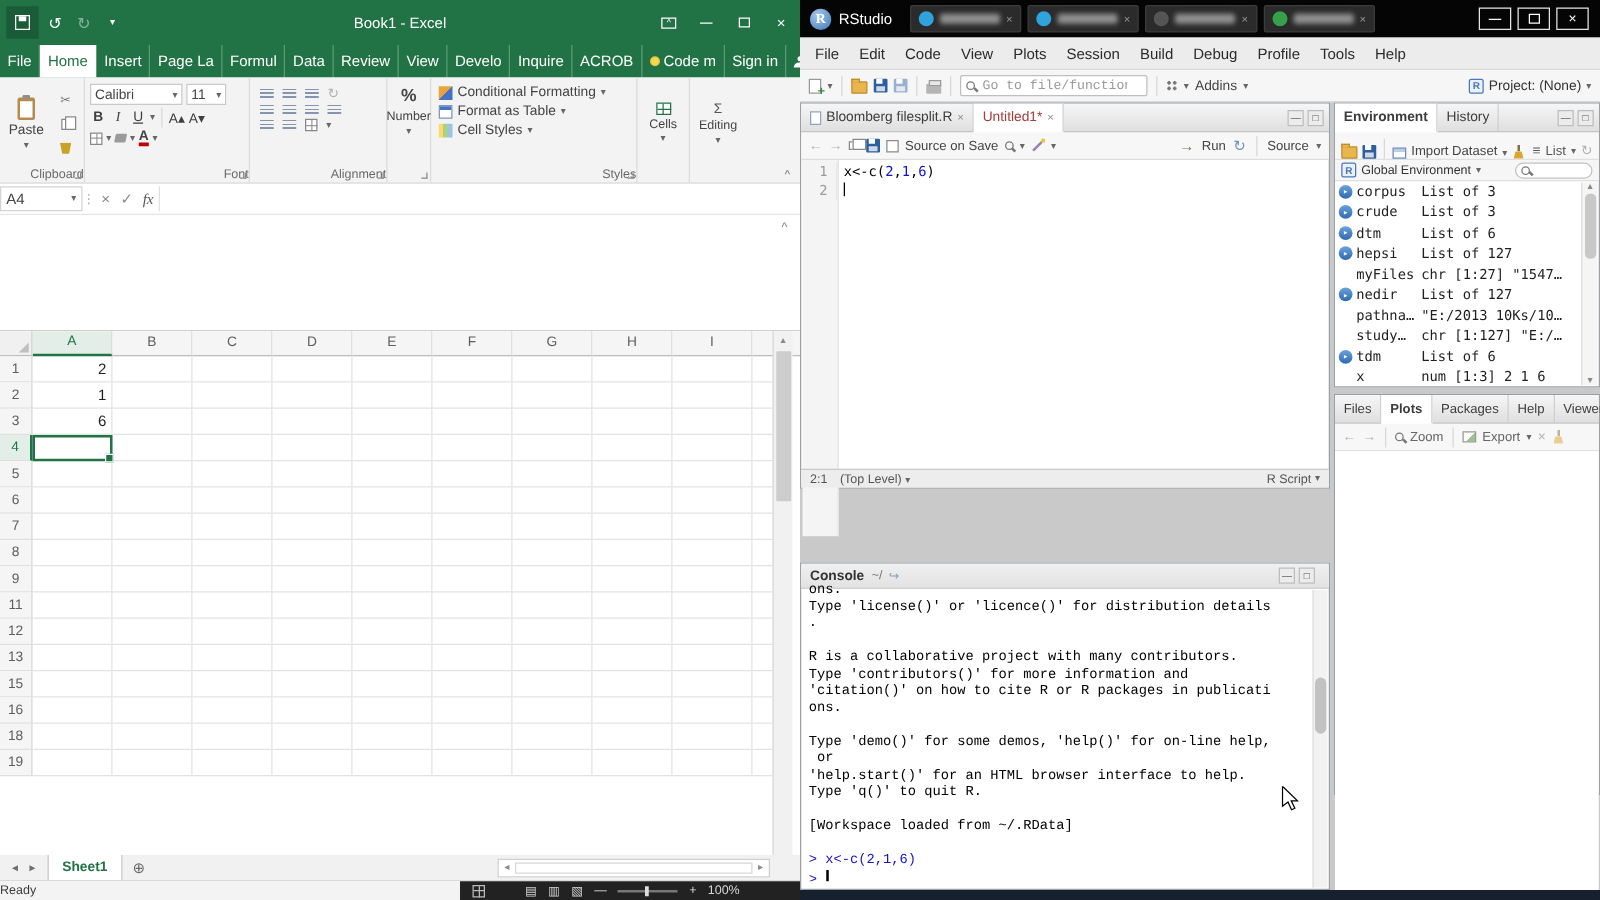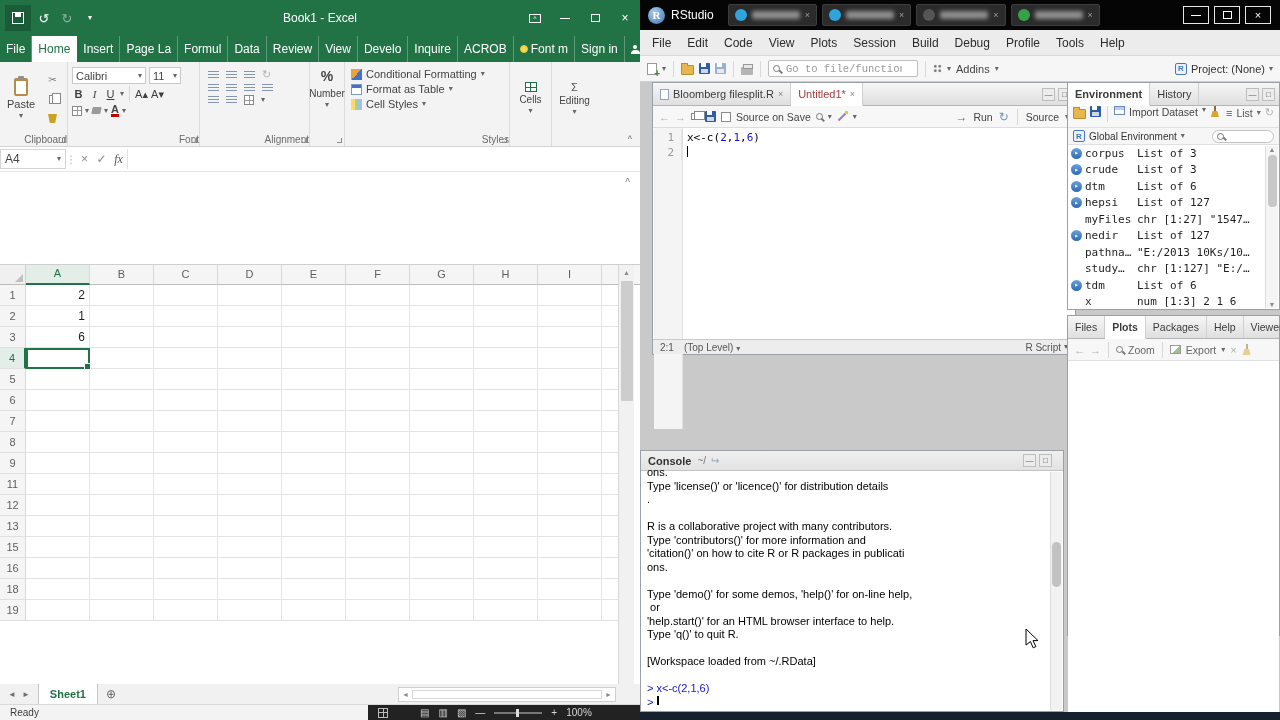--- a/index.html
+++ b/index.html
@@ -94,21 +94,21 @@
   .vthumb{width:12px;height:120px;background:#cdcdcd;border-radius:1px;margin-top:2px}
 
   .xl-sheetbar{position:absolute;left:0;top:684px;width:640px;height:21px;background:#f1f1f1;border-bottom:1px solid #d9d9d9;display:flex;align-items:stretch;font-size:11px}
   .snav{display:flex;align-items:center;gap:6px;color:#6f6f6f;font-size:8px;padding:0 8px}
   .sheettab{display:flex;align-items:center;padding:0 11px;background:#fff;border-left:1px solid #c4c4c4;border-right:1px solid #c4c4c4;color:#217346;font-weight:bold}
   .addsheet{display:flex;align-items:center;margin-left:8px;color:#6a6a6a;font-size:12px}
   .xl-hscroll{position:absolute;left:398px;top:3px;width:218px;height:15px;background:#fff;border:1px solid #cfcfcf;display:flex;align-items:center;justify-content:space-between;padding:0 3px;color:#8a8a8a;font-size:7px}
   .hthumb{flex:1;height:9px;margin:0 3px;background:#fff;border:1px solid #d8d8d8}
 
   .xl-statusbar{position:absolute;left:0;top:705px;width:640px;height:15px;background:#f3f3f3;font-size:10px;color:#3c3c3c;display:flex;align-items:center}
-  .ready{padding-left:10px}
+  .ready{}
   .status-dark{position:absolute;left:368px;top:0;right:0;bottom:0;background:#222;display:flex;align-items:center;gap:9px;padding:0 10px;color:#d6d6d6;font-size:10px}
   .viewico{font-size:10px;color:#cfcfcf}
   .zslider{width:48px;height:2px;background:#777;position:relative}
   .zslider::after{content:"";position:absolute;left:45%;top:-3px;width:3px;height:8px;background:#ddd}
   .status-gridico{width:10px;height:10px;border:1px solid #bbb;background:linear-gradient(#bbb,#bbb) center/10px 1px no-repeat,linear-gradient(#bbb,#bbb) center/1px 10px no-repeat,transparent}
 
   
   .rstudio{position:absolute;left:640px;top:0;width:640px;height:720px;background:#c9c9c9;overflow:hidden}
   .rs-top{position:absolute;left:0;top:0;width:640px;height:30px;background:#050505;display:flex;align-items:center;color:#fff}
   .rball{width:17px;height:17px;border-radius:50%;background:radial-gradient(circle at 35% 30%,#a6c9ea,#3e77b4);color:#fff;font-size:11px;font-weight:bold;display:flex;align-items:center;justify-content:center;margin:0 6px 0 8px;font-family:"Liberation Serif",serif}
@@ -138,21 +138,21 @@
   .gotobox{display:flex;align-items:center;gap:4px;width:150px;height:17px;border:1px solid #bfbfbf;border-radius:2px;background:#fff;padding:0 4px}
   .gotobox input{border:none;outline:none;width:120px;font-size:10.5px;color:#444;font-family:Liberation Mono, monospace;background:transparent}
   .gotobox input::placeholder{color:#999}
   .mag{width:7px;height:7px;border:1.5px solid #777;border-radius:50%;position:relative;display:inline-block;flex:none}
   .mag::after{content:"";position:absolute;width:4px;height:1.5px;background:#777;transform:rotate(45deg);right:-3.5px;bottom:-1px}
   .dots4{width:9px;height:9px;background:radial-gradient(circle,#777 1.2px,transparent 1.4px) 0 0/4.5px 4.5px}
   .rcube{width:12px;height:12px;border:1px solid #4878b8;color:#4878b8;font-size:8px;display:flex;align-items:center;justify-content:center;border-radius:2px;background:#eaf1fa;font-weight:bold}
   .rs-project{margin-left:auto;display:flex;align-items:center;gap:4px;color:#333}
 
   .rs-pane{position:absolute;background:#fff;border:1px solid #9aa0a6}
-  .rs-source{left:12px;top:82px;width:424px;height:273px}
+  .rs-source{left:0;top:82px;width:424px;height:309px}
   .rs-console{left:0;top:450px;width:424px;height:262px}
   .rs-env{left:427px;top:82px;width:213px;height:228px}
   .rs-files{left:427px;top:315px;width:213px;height:321px}
   .rs-bottom{position:absolute;left:0;top:712px;width:640px;height:8px;background:#16202e}
 
   .pane-tabs{height:23px;background:linear-gradient(#f6f6f6,#dfdfdf);border-bottom:1px solid #b5b5b5;display:flex;align-items:stretch;font-size:11px;color:#3c3c3c}
   .ptab{display:flex;align-items:center;gap:4px;padding:0 7px;border-right:1px solid #cfcfcf;white-space:nowrap}
   .ptab.active{background:#fff;font-weight:bold;margin-bottom:-1px;border-bottom:1px solid #fff}
   .rs-source .ptab.active{font-weight:normal}
   .modified{color:#a33c3c}
@@ -180,28 +180,28 @@
   .ctext{padding-left:5px;white-space:pre}
   .tok-p{color:#000}.tok-n{color:#1414c8}
   .icaret{display:inline-block;width:1px;height:11px;background:#000;vertical-align:-1px}
   .src-status{height:15px;background:#ededed;border-top:1px solid #c9c9c9;display:flex;align-items:center;font-size:10px;color:#555;padding:0 7px;gap:10px;position:absolute;bottom:0;left:0;right:0}
   .src-status .right{margin-left:auto;display:flex;align-items:center;gap:3px}
 
   .console-hd{height:20px;background:linear-gradient(#f0f0f0,#e2e2e2);border-bottom:1px solid #c3c3c3;display:flex;align-items:center;padding:0 7px;font-size:11px}
   .console-title{font-weight:bold;color:#333}
   .console-path{color:#777;font-size:10px;margin-left:6px}
   .console-arrow{color:#8aa0b8;font-size:10px;margin-left:5px}
-  .console-body{height:241px;overflow:hidden;padding:2px 6px;margin-top:-7px;font-family:Liberation Sans, sans-serif;font-size:11px;line-height:13.5px;color:#000}
+  .console-body{height:241px;overflow:hidden;padding:2px 6px;margin-top:-7px;font-family:Liberation Mono, monospace;font-size:11px;line-height:13.5px;color:#000}
   .cline{white-space:pre;height:13.5px}
   .cin{color:#1414c8}
   .ccaret{display:inline-block;width:1.5px;height:11px;background:#000;vertical-align:-1px;margin-left:1px}
   .con-scroll{position:absolute;right:1px;top:21px;bottom:1px;width:12px;background:#f2f2f2;border-left:1px solid #ddd}
   .con-thumb{position:absolute;left:1px;top:70px;width:9px;height:45px;background:#c2c2c2;border-radius:5px}
 
-  .env-toolbar{height:22px;background:#f7f7f7;border-bottom:1px solid #e0e0e0;display:flex;align-items:flex-start;gap:4px;padding:0 5px;font-size:10.5px;color:#444}
+  .env-toolbar{height:22px;background:#f7f7f7;border-bottom:1px solid #e0e0e0;display:flex;align-items:flex-end;gap:4px;padding:0 5px;font-size:10.5px;color:#444}
   .tblico{width:11px;height:9px;border:1px solid #6b8cba;background:linear-gradient(#b9cde8 0 3px,#fff 3px)}
   .broom{width:10px;height:11px;position:relative}
   .broom::before{content:"";position:absolute;left:4px;top:0;width:2px;height:5px;background:#8a6d3b}
   .broom::after{content:"";position:absolute;left:1px;top:5px;width:8px;height:6px;background:#d9a62e;clip-path:polygon(20% 0,80% 0,100% 100%,0 100%)}
   .env-right{margin-left:auto;display:flex;align-items:center;gap:4px;color:#555}
   .env-scope{height:17px;background:#f6f6f6;border-bottom:1px solid #e0e0e0;display:flex;align-items:center;gap:4px;padding:0 5px;font-size:10px;color:#333}
   .envsearch{margin-left:auto;width:62px;height:13px;border:1px solid #c2c2c2;border-radius:7px;background:#fff;display:flex;align-items:center;padding:0 4px;gap:3px}
   .env-list{position:relative}
   .env-row{display:flex;align-items:center;height:16.5px;padding-left:3px;font-family:"DejaVu Sans Mono",monospace;font-size:11px;color:#1f1f1f}
   .env-exp{width:11px;height:11px;border-radius:50%;background:linear-gradient(#6aa2dc,#2f6ab0);color:#fff;font-size:7px;display:flex;align-items:center;justify-content:center;margin-right:3px;flex:none}
@@ -279,21 +279,21 @@
         <span>Develo</span>
       </div>
       <div class="xl-tab">
         <span>Inquire</span>
       </div>
       <div class="xl-tab">
         <span>ACROB</span>
       </div>
       <div class="xl-tab">
         <span class="bulb"></span>
-        <span>Font m</span>
+        <span>Code m</span>
       </div>
       <div class="xl-tab">
         <span>Sign in</span>
       </div>
       <div class="xl-tab">
         <span class="person"></span>
         <span>Share</span>
       </div>
     </div>
 

